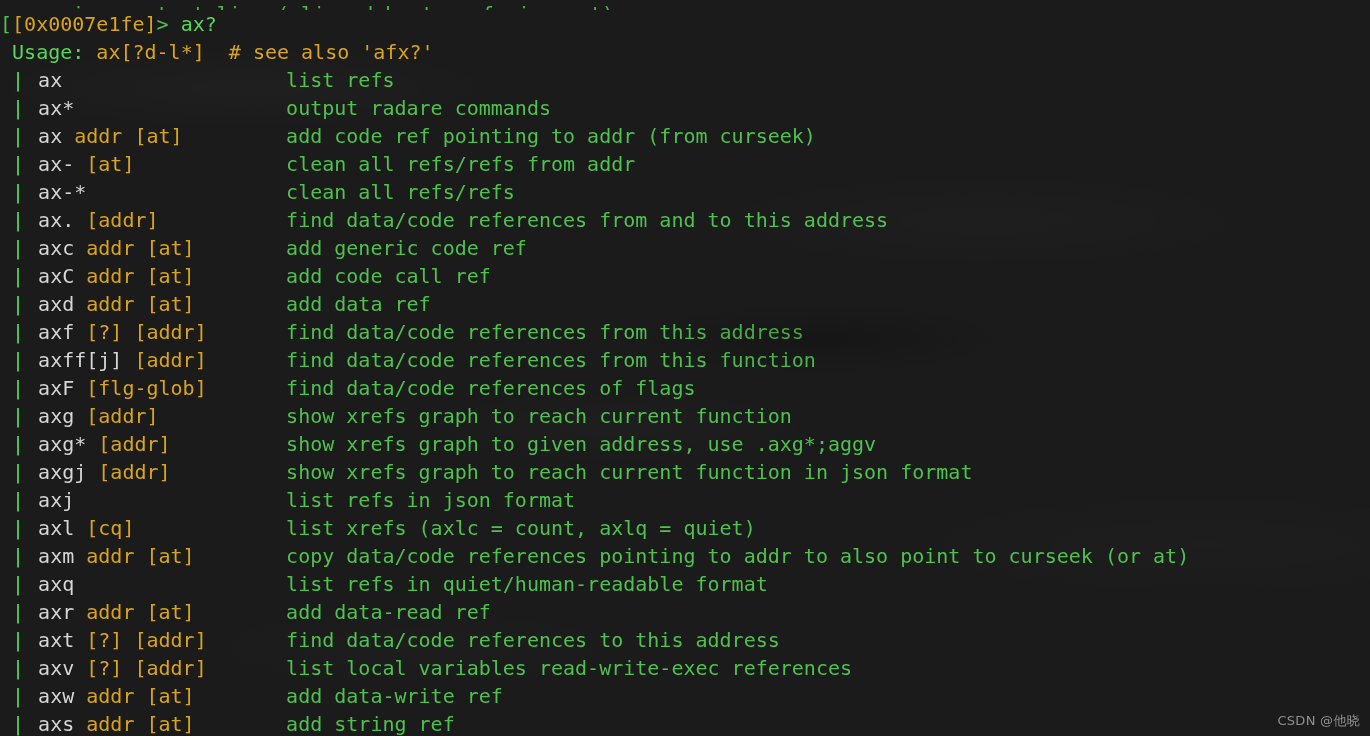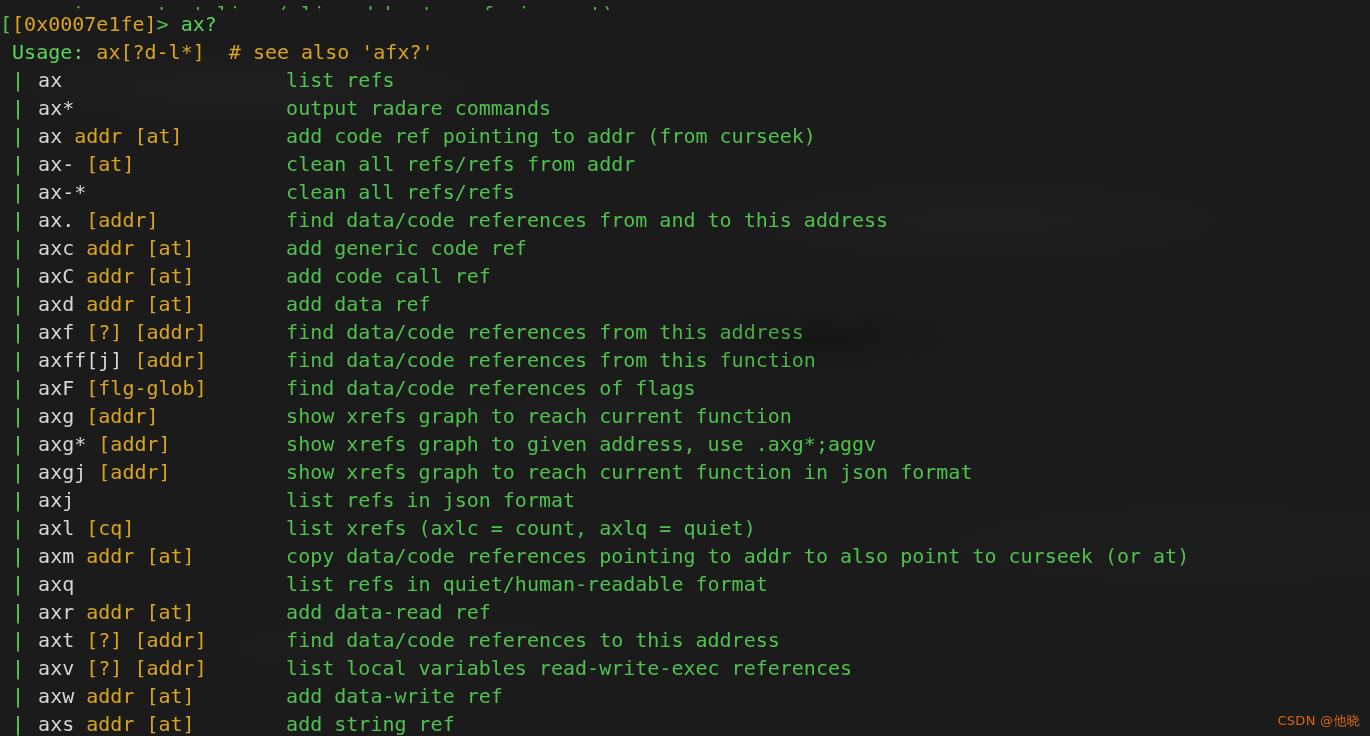--- a/index.html
+++ b/index.html
@@ -59,21 +59,21 @@
 
   .cmdcol{display:inline-block;width:262px;}
   .indent{display:inline-block;width:14px;}
 
   #watermark{
     position:absolute;
     right:10px;bottom:6px;
     z-index:5;
     font-family:"DejaVu Sans","Liberation Sans",sans-serif;
     font-size:13px;
-    color:#f97316;
+    color:#a3a3a3;
     letter-spacing:.3px;
     opacity:.85;
     white-space:nowrap;
   }
 </style>
 </head>
 <body>
 
 <div id="terminal">
 

